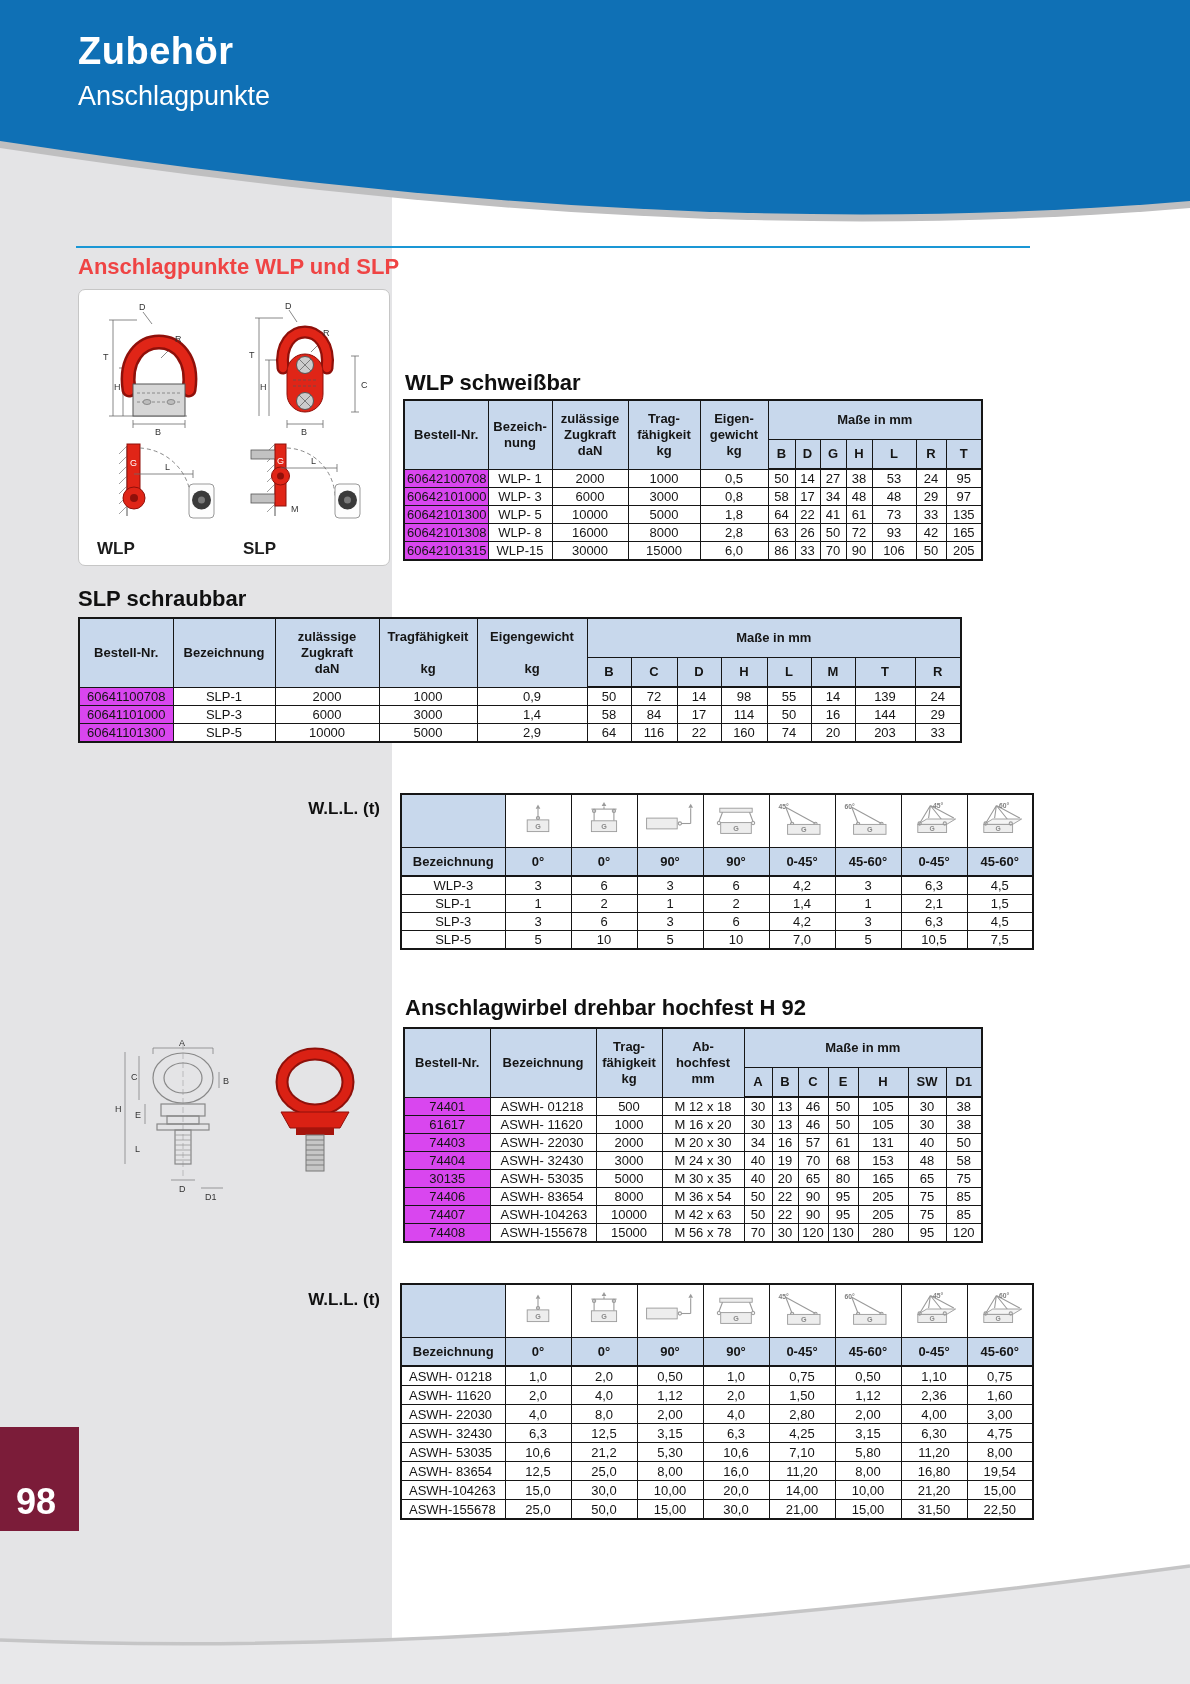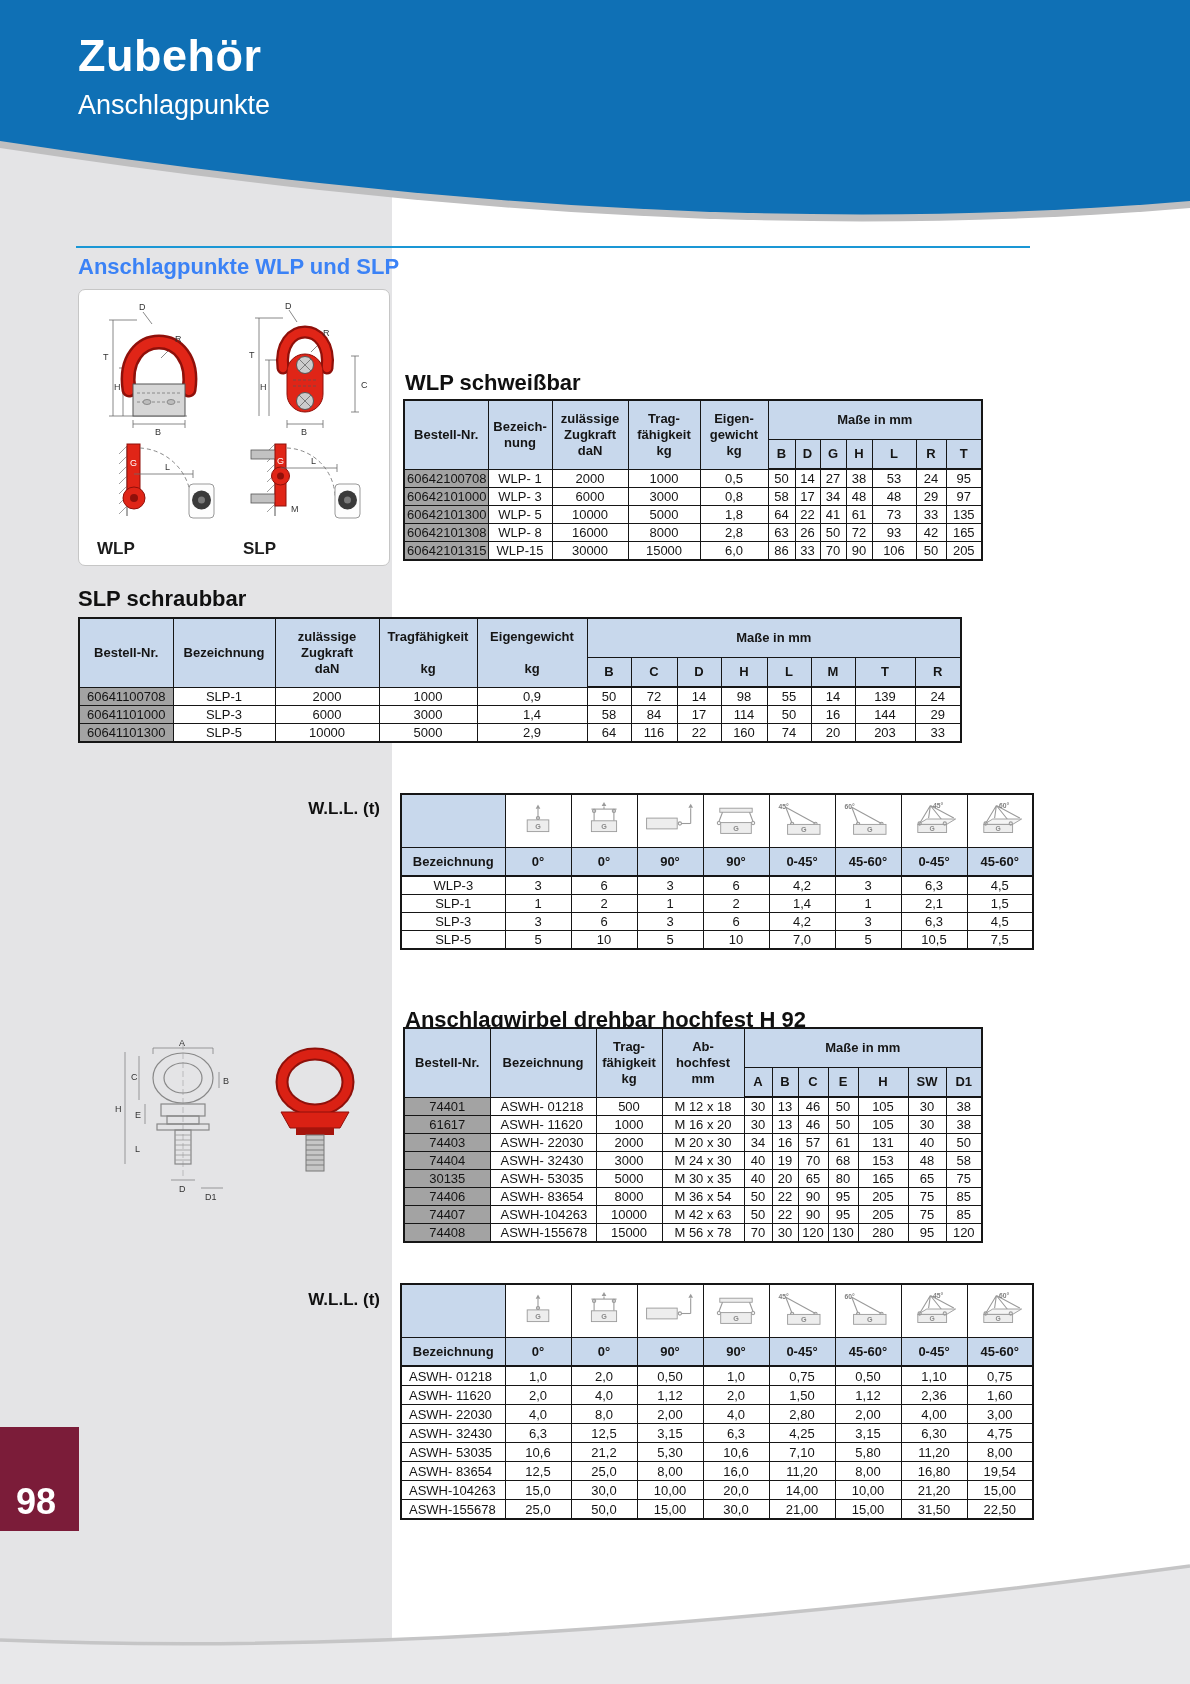--- a/index.html
+++ b/index.html
@@ -2,48 +2,48 @@
 <html><head>
 <meta charset="utf-8">
 <style>
   html,body{margin:0;padding:0;background:#fff;}
   .page{position:relative;width:1190px;height:1684px;overflow:hidden;background:#fff;
         font-family:"Liberation Sans",sans-serif;color:#111;}
   .gray-col{position:absolute;left:0;top:130px;width:392px;height:1554px;background:#e4e4e6;}
   .bottom-svg{position:absolute;left:0;top:1544px;}
   .header-svg{position:absolute;left:0;top:0;}
   .header-text{position:absolute;left:78px;top:30px;color:#fff;}
-  .hd-title{font-size:45px;font-weight:700;letter-spacing:.5px;}
+  .hd-title{font-size:38px;font-weight:700;letter-spacing:.5px;}
   .hd-sub{font-size:27px;margin-top:8px;font-weight:400;}
   .rule{position:absolute;left:76px;top:246px;width:954px;height:2px;background:#1a97d5;}
-  .section-title{position:absolute;left:78px;top:254px;margin:0;font-size:22px;font-weight:700;color:#3b82f6;}
+  .section-title{position:absolute;left:78px;top:254px;margin:0;font-size:22px;font-weight:700;color:#ef4444;}
   .panel{position:absolute;left:78px;top:289px;width:312px;height:277px;background:#fff;
          border:1px solid #c6c6c6;border-radius:7px;box-sizing:border-box;display:flex;padding:8px 4px 4px 10px;}
   .panel .half{width:146px;position:relative;}
   .panel .cap{position:absolute;left:8px;bottom:2px;font-weight:700;font-size:17px;color:#1c1c1c;}
   .tbl-title{position:absolute;margin:0;font-size:22px;font-weight:700;color:#101010;}
   #wlp-title{left:405px;top:370px;}
   #slp-title{left:78px;top:586px;}
-  #wirbel-title{left:405px;top:995px;margin-top:12px;}
+  #wirbel-title{left:405px;top:995px;}
   .wll-label{position:absolute;width:145px;text-align:right;font-weight:700;font-size:17px;color:#101010;}
   #wll1-label{left:235px;top:799px;}
   #wll2-label{left:235px;top:1290px;}
   table.cat{position:absolute;border-collapse:collapse;table-layout:fixed;background:#fff;
             font-size:13px;color:#151515;border:2.5px solid #161616;}
   .cat th,.cat td{border:1px solid #161616;padding:0 2px;text-align:center;overflow:hidden;}
   .cat thead th{background:#c8d8ec;font-weight:700;white-space:pre-line;line-height:1.2;font-size:13px;}
   .cat thead tr:last-child th{border-bottom:2.5px solid #161616;}
   .cat thead th.icon-cell{background:#fff;}
   .cat thead th.blue-h{background:#c8d8ec;}
   .cat td{height:17px;}
   .hrow1 th{height:38px;}
   .hrow2 th{height:28px;}
   .icon-row th{height:52px;}
   .angle-row th{height:27px;}
-  td.cb{background:#a3a3a3;}
+  td.cb{background:#d946ef;}
   td.cl{text-align:left;padding-left:7px;}
   #t-wlp{left:403px;top:399px;width:578px;}
   #t-slp{left:78px;top:617px;width:882px;}
   #t-wll1{left:400px;top:793px;width:632px;}
   #t-wirbel{left:403px;top:1027px;width:578px;}
   #t-wll2{left:400px;top:1283px;width:632px;}
   #t-wll2 td{height:18px;}
   #t-wirbel td:nth-child(2){text-align:left;padding-left:10px;}
   #wirbel-draw{position:absolute;left:75px;top:1038px;}
   .pagenum{position:absolute;left:0;top:1427px;width:79px;height:104px;background:#7b1c39;}

